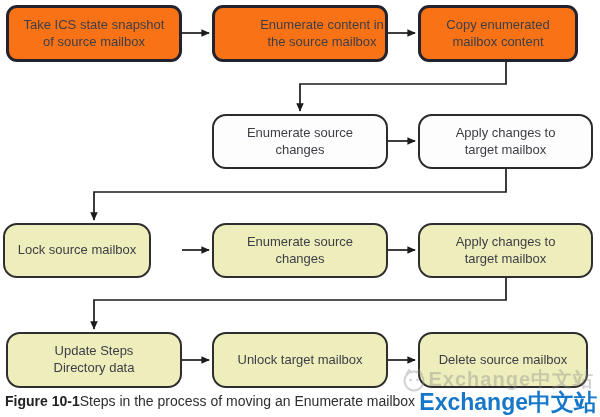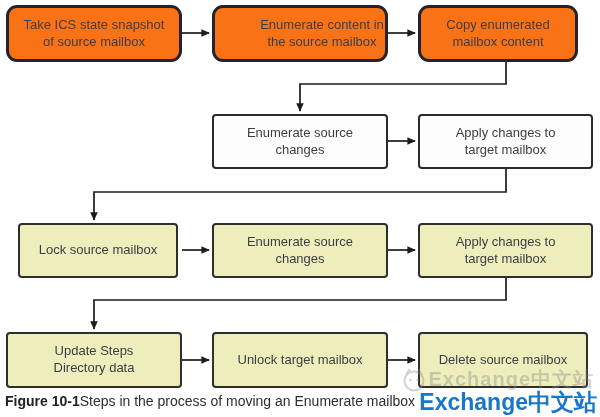--- a/index.html
+++ b/index.html
@@ -20,21 +20,21 @@
     left: 0; top: 0;
     width: 600px; height: 417px;
   }
   .node {
     position: absolute;
     box-sizing: border-box;
     display: flex;
     align-items: center;
     justify-content: center;
     text-align: center;
-    border-radius: 4px;
+    border-radius: 14px;
     font-size: 13px;
     line-height: 1.28;
     color: #3d3d46;
   }
   .node .lbl { white-space: pre-line; }
   .node-blue {
     background: #f97316;
     border: 3px solid #23232f;
     border-radius: 11px;
   }
@@ -45,21 +45,21 @@
   .node-yellow {
     background: #eeeebc;
     border: 2px solid #2e2e2e;
   }
   
   .n1  { left: 6px;   top: 5px;   width: 176px; height: 57px; }
   .n2  { left: 212px; top: 5px;   width: 176px; height: 57px; padding-left: 44px; }
   .n3  { left: 418px; top: 5px;   width: 160px; height: 57px; }
   .n4  { left: 212px; top: 114px; width: 176px; height: 55px; }
   .n5  { left: 418px; top: 114px; width: 175px; height: 55px; }
-  .n6  { left: 18px;   top: 223px; width: 160px; height: 55px; }
+  .n6  { left: 3px;   top: 223px; width: 148px; height: 55px; }
   .n7  { left: 212px; top: 223px; width: 176px; height: 55px; }
   .n8  { left: 418px; top: 223px; width: 175px; height: 55px; }
   .n9  { left: 6px;   top: 332px; width: 176px; height: 56px; }
   .n10 { left: 212px; top: 332px; width: 176px; height: 56px; }
   .n11 { left: 418px; top: 332px; width: 170px; height: 56px; }
 
   .caption {
     position: absolute;
     left: 5px;
     top: 393px;

